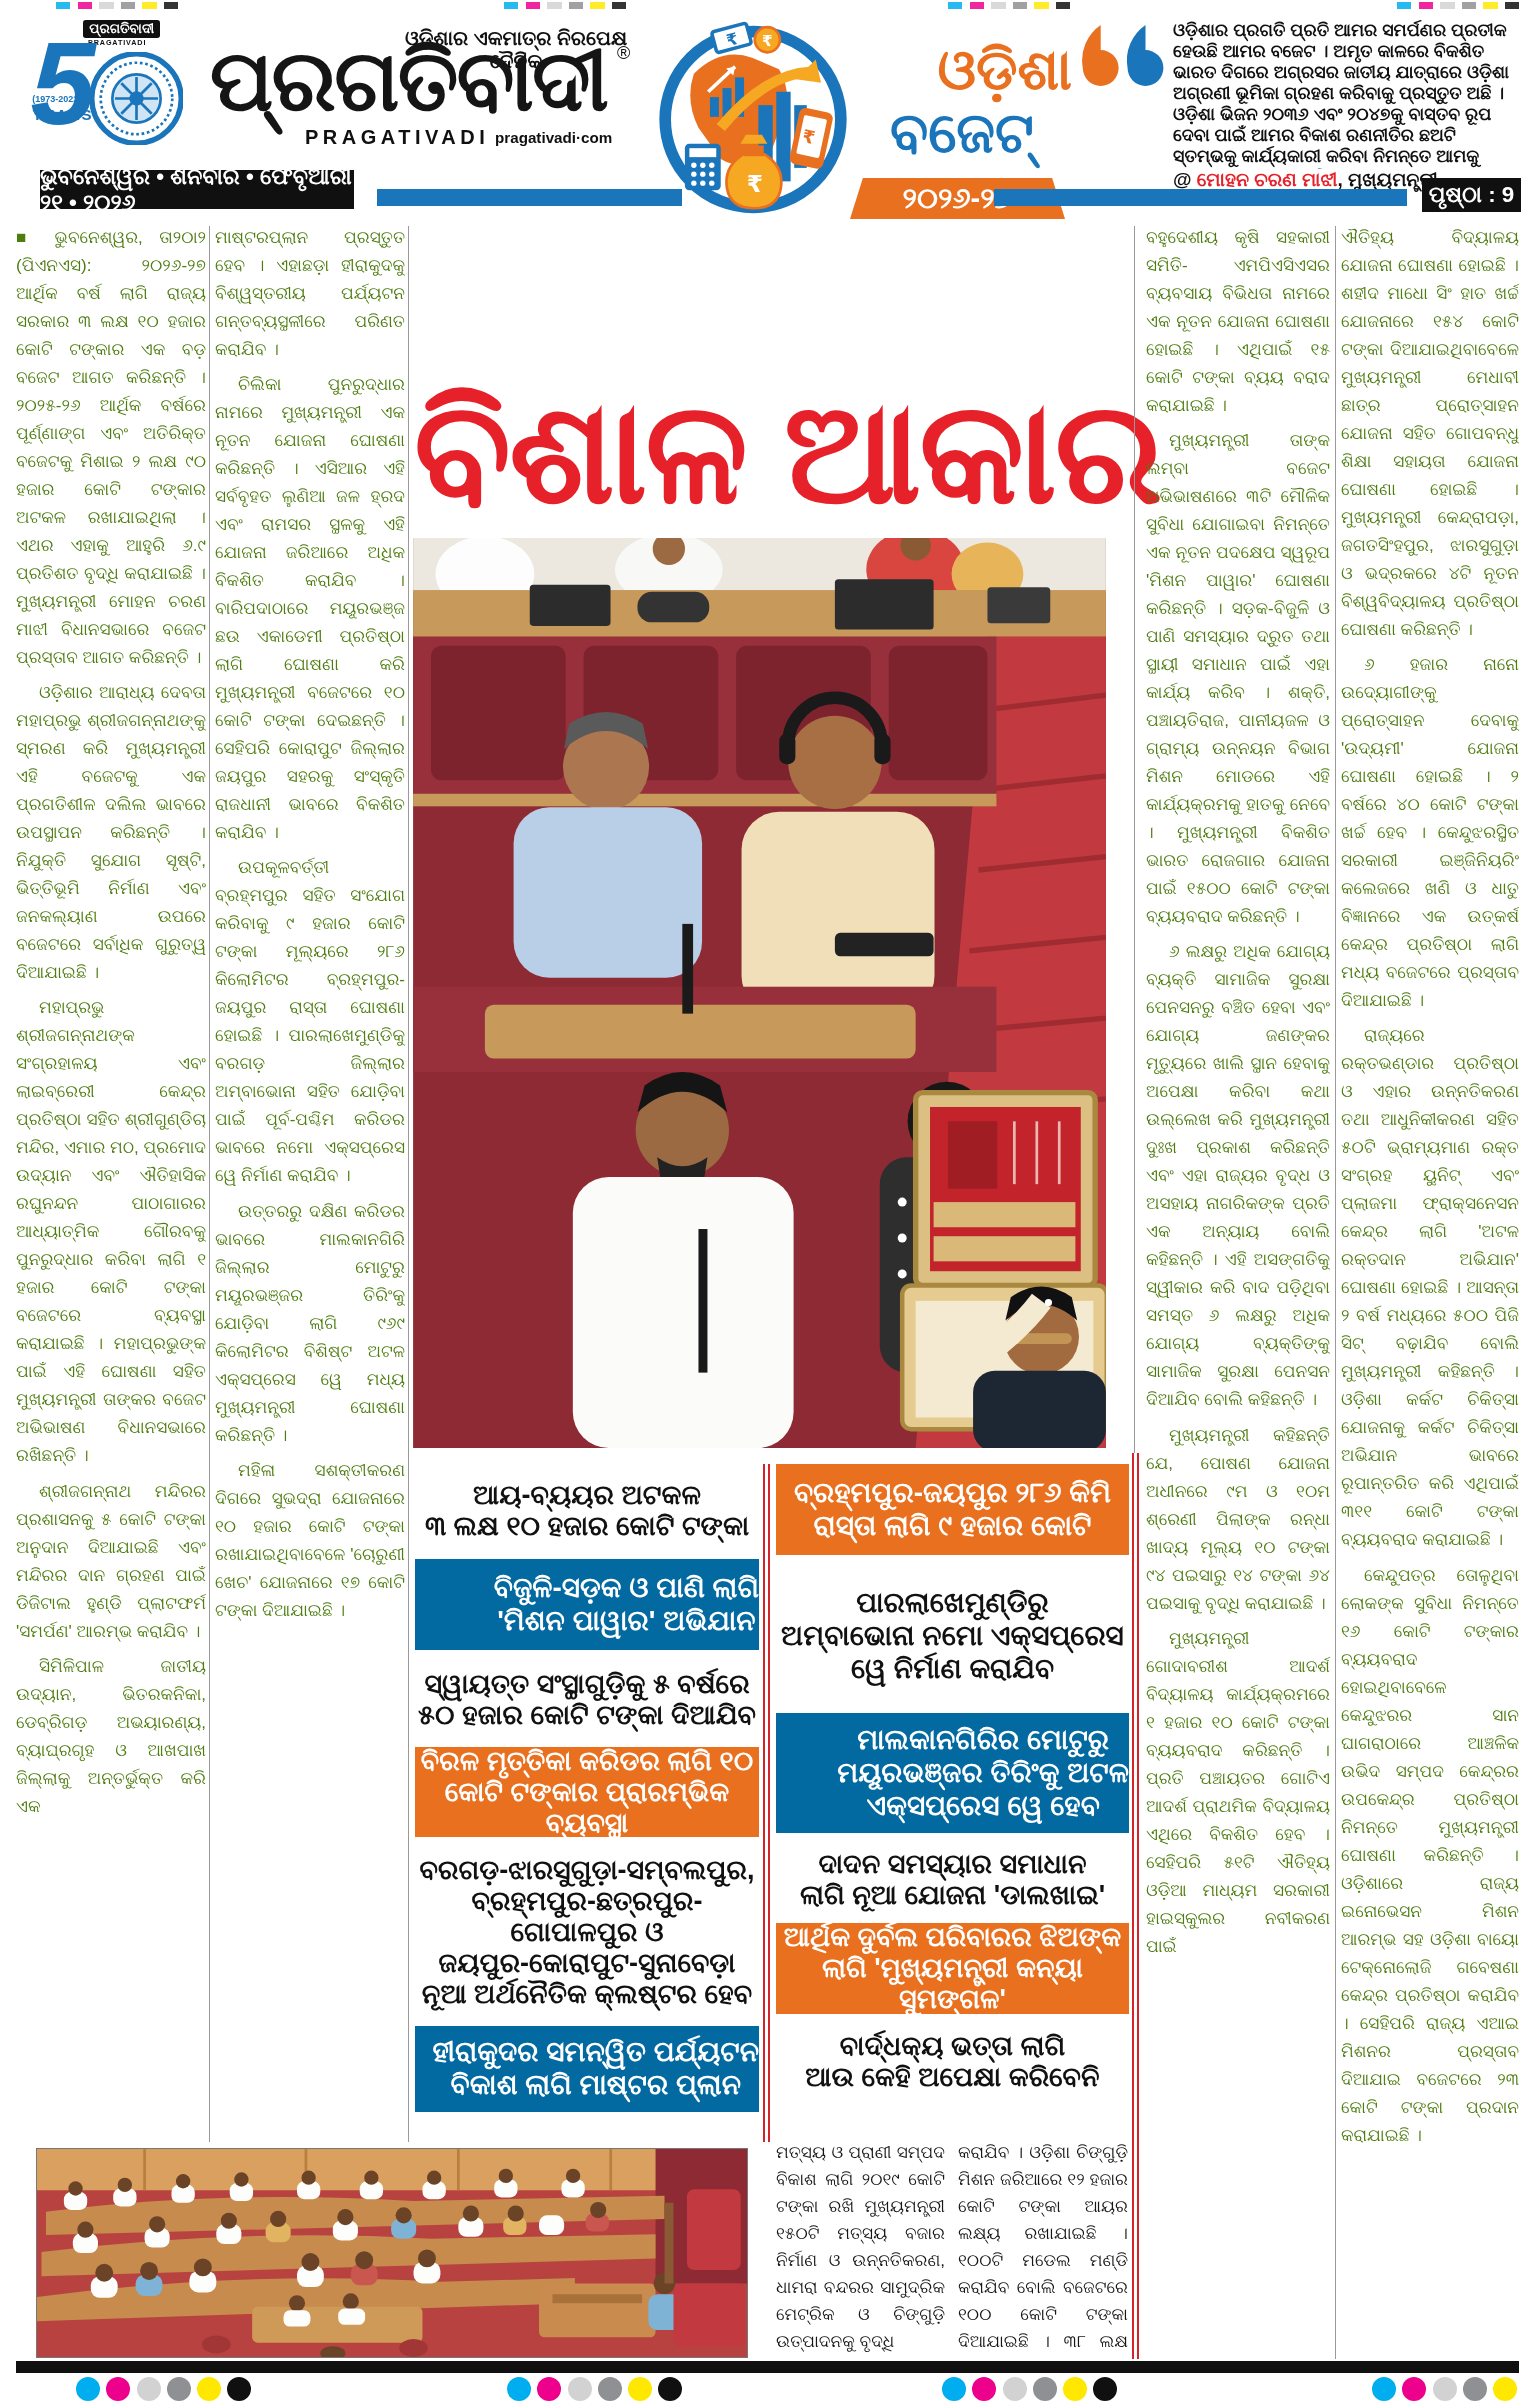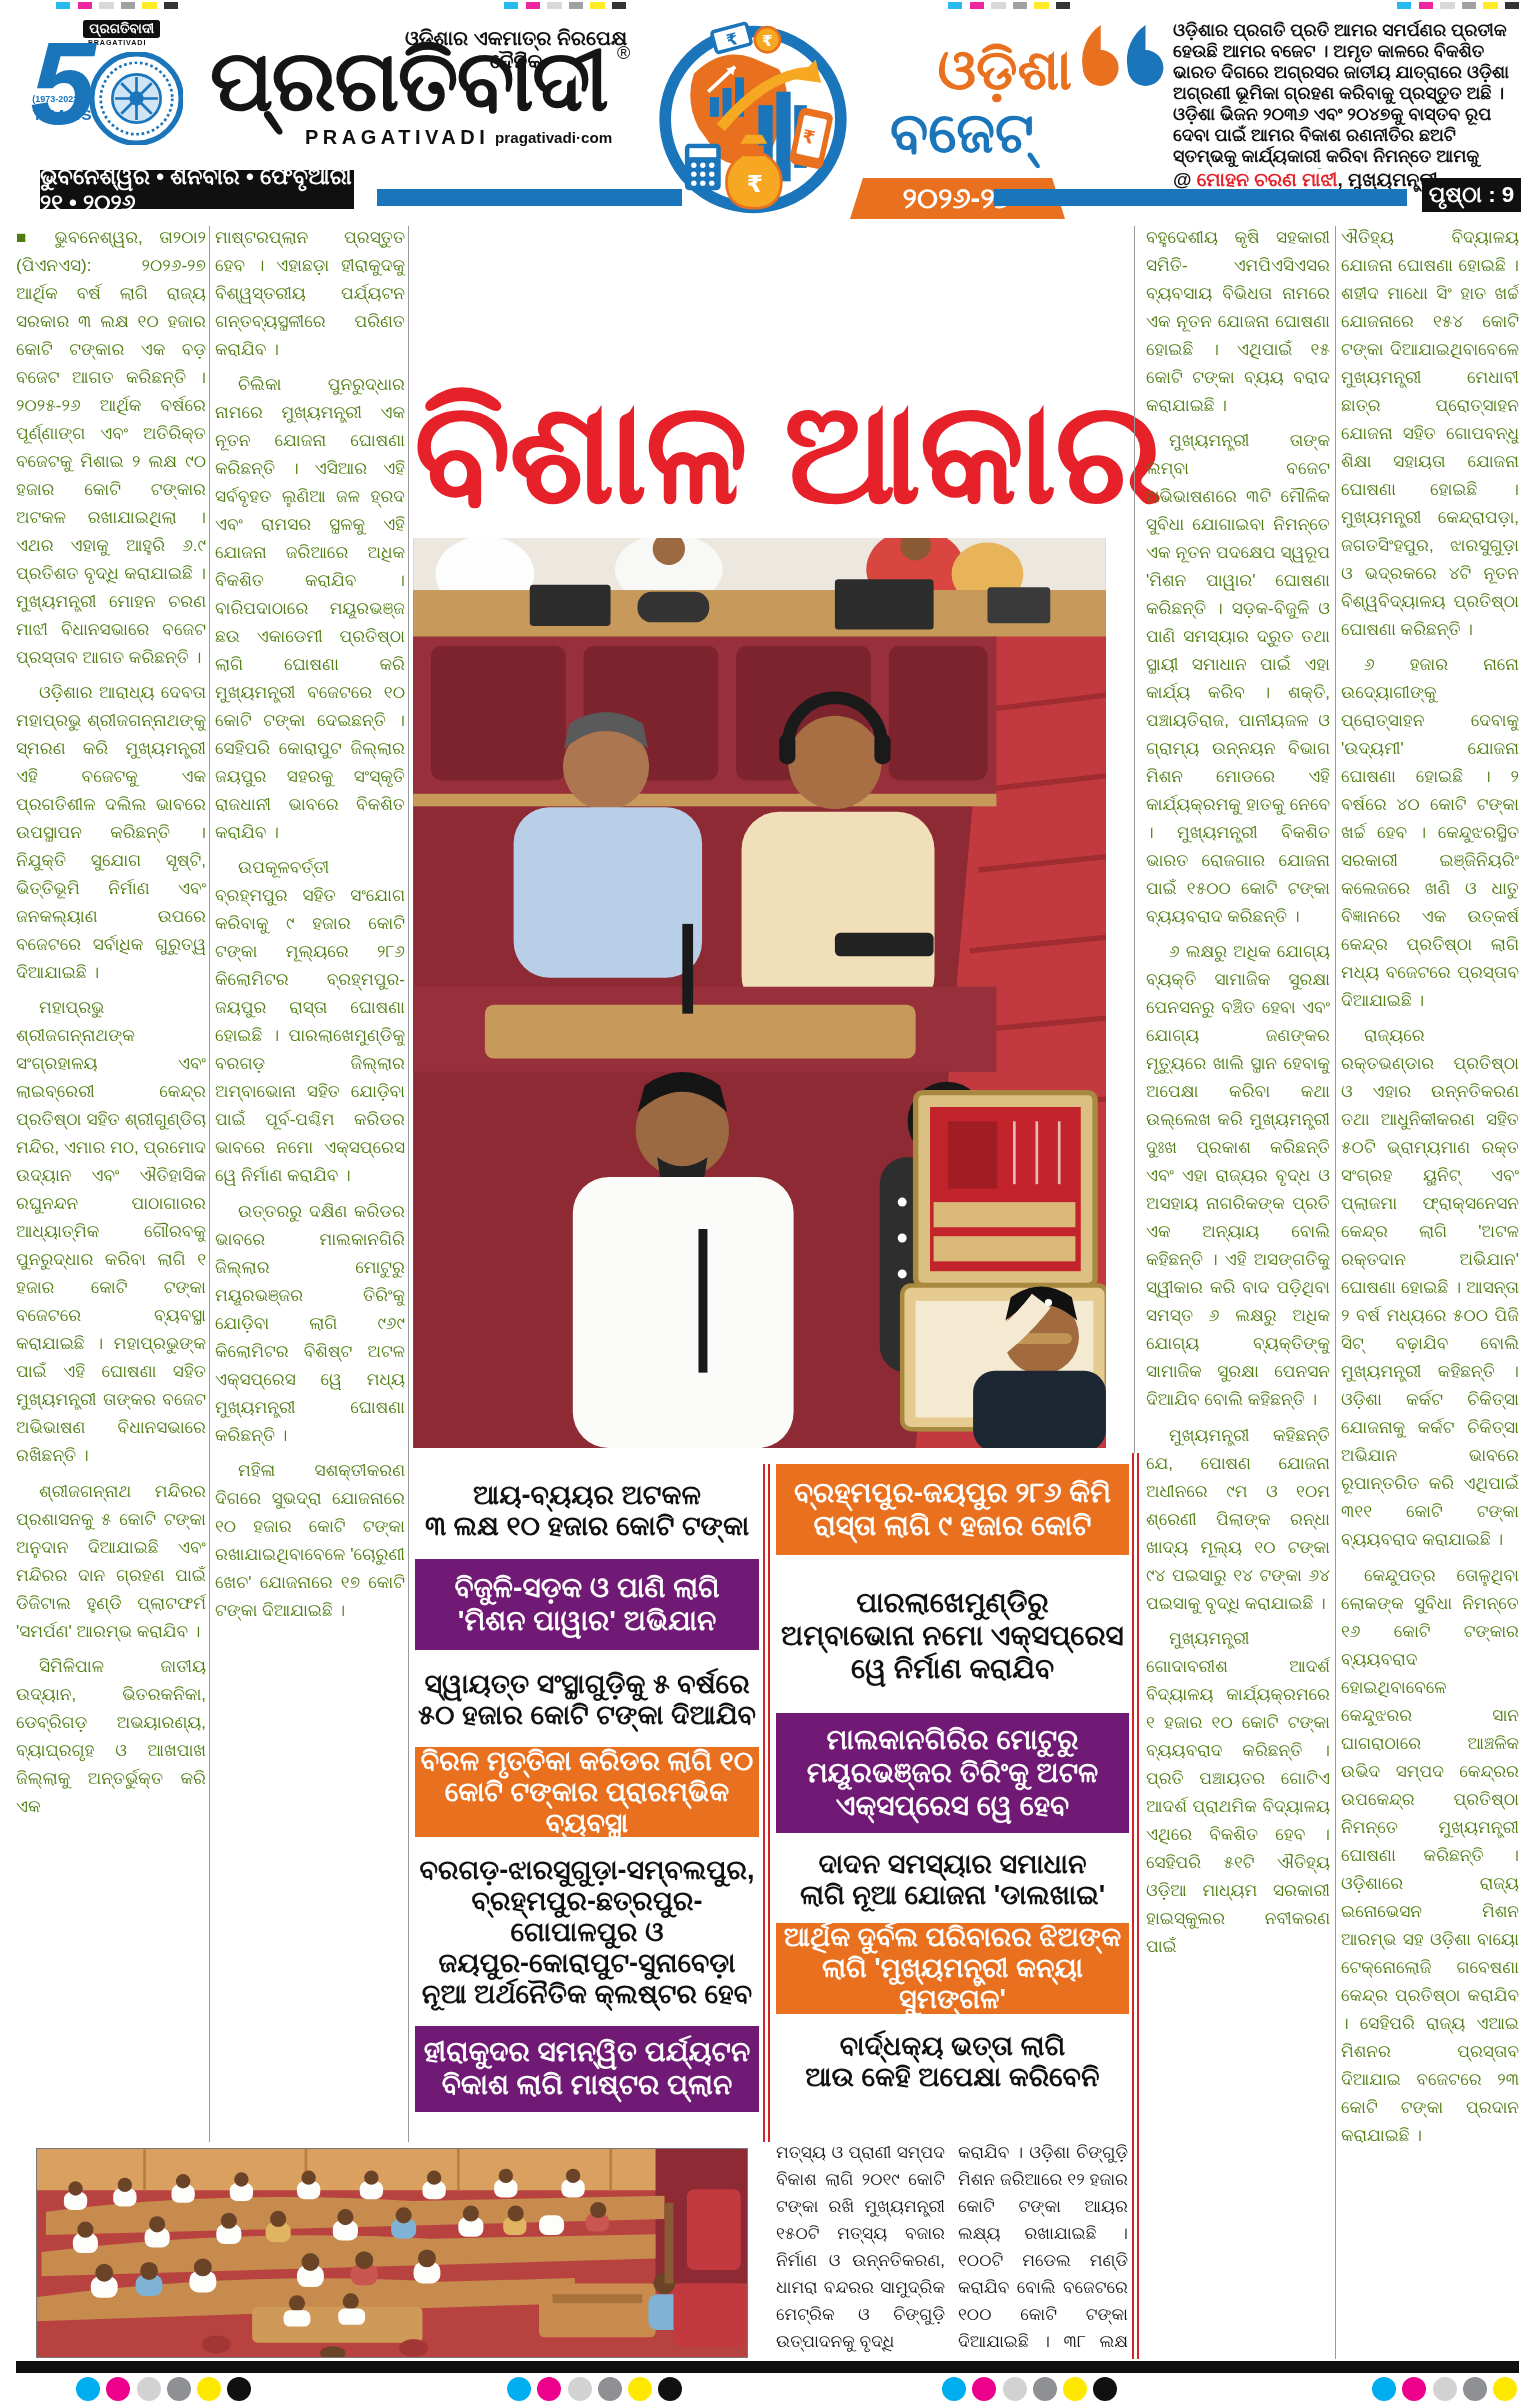--- a/index.html
+++ b/index.html
@@ -25,21 +25,21 @@
   
   .col{position:absolute;overflow:hidden;text-align:justify;font-size:17px;line-height:28px;color:#4d7c0f;}
   .col p{margin:0 0 7.2px 0;text-indent:23px;}
   .col p.pfirst{text-indent:0;}
   .vrule{position:absolute;width:0.9px;background:#9a9a9a;}
   .redrule{position:absolute;width:1.8px;background:#d5232a;}
   
   .hl{position:absolute;text-align:center;font-weight:bold;white-space:pre-line;
       display:flex;align-items:center;justify-content:center;}
   .hl.plain{color:#111;}
-  .hl.blue{background:#701a75;color:#fff;}
+  .hl.blue{background:#0369a1;color:#fff;justify-content:flex-end;}
   .hl.orange{background:#e8701f;color:#fff;}
   .mini{position:absolute;overflow:hidden;text-align:justify;font-size:17px;line-height:27px;color:#161616;}
   .blackbar{position:absolute;background:#101010;}
 </style>
 </head>
 <body>
 
 <div id="paper">
 
   <div class="regrow" style="left:56px;top:1.8px;">

